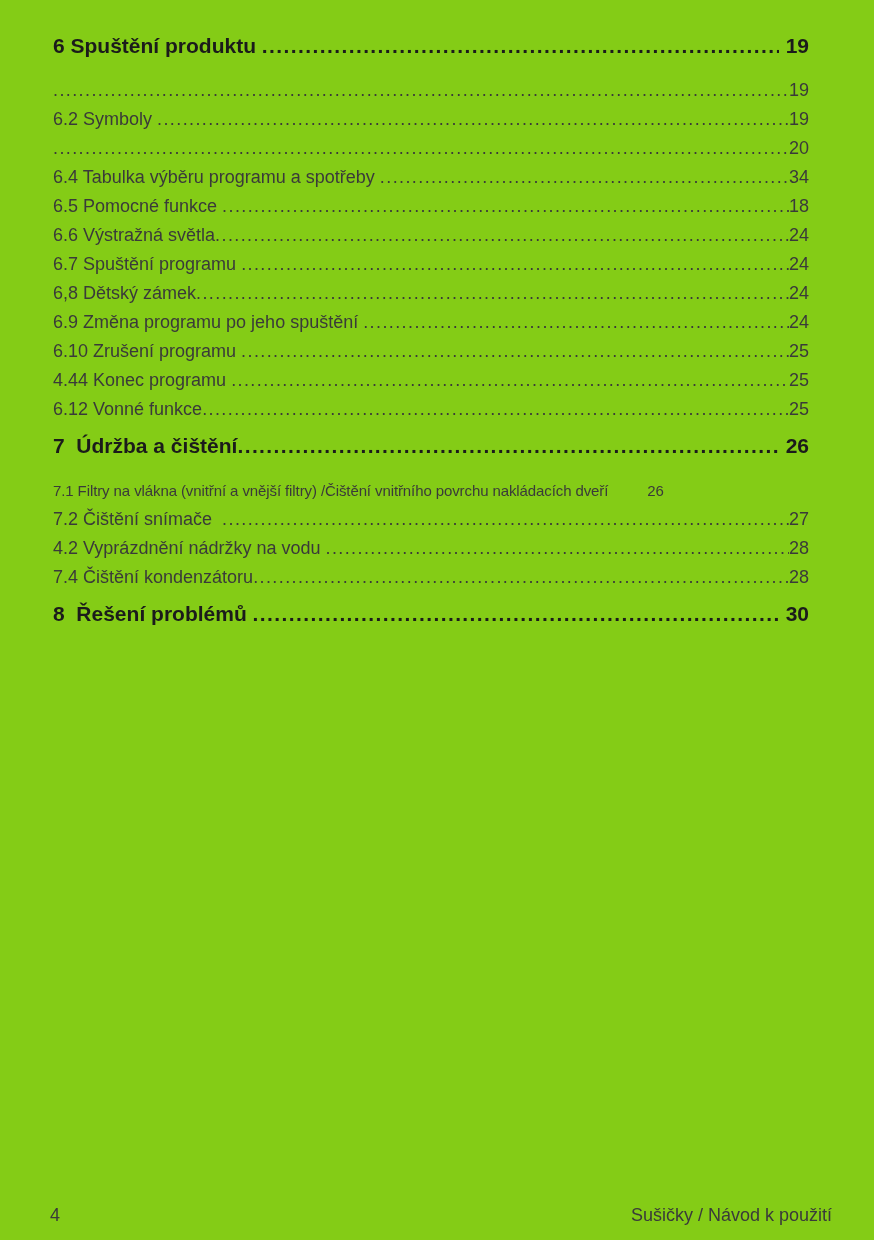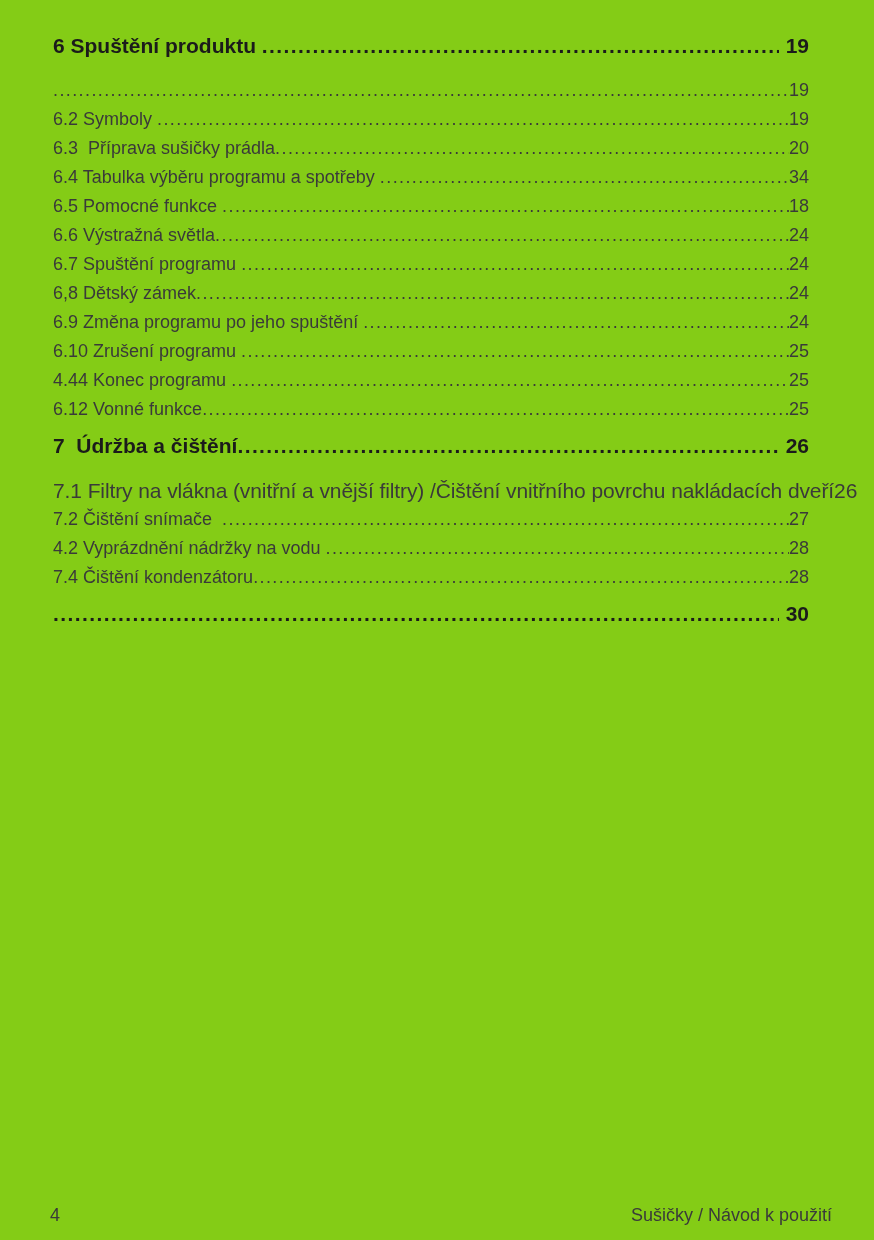--- a/index.html
+++ b/index.html
@@ -55,22 +55,23 @@
     margin-top: 7px;
     margin-bottom: 15px;
   }
   .toc-row.section:first-child {
     margin-top: 0;
   }
   .toc-row.section .toc-page {
     margin-left: 7px;
   }
   .toc-row.no-leader {
-    font-size: 21px;
+    font-size: 15px;
     letter-spacing: -0.1px;
+    gap: 39px;
   }
   .footer {
     position: absolute;
     left: 50px;
     right: 42px;
     bottom: 14px;
     display: flex;
     justify-content: space-between;
     align-items: baseline;
     color: #3a3a3a;
@@ -94,21 +95,20 @@
       <span class="toc-page">19</span>
     </div>
 
     <div class="toc-row entry">
       <span class="toc-label">6.2 Symboly </span>
       <span class="toc-leader"></span>
       <span class="toc-page">19</span>
     </div>
 
     <div class="toc-row entry">
-      <span class="toc-label">6.3  Příprava sušičky prádla</span>
       <span class="toc-leader"></span>
       <span class="toc-page">20</span>
     </div>
 
     <div class="toc-row entry">
       <span class="toc-label">6.4 Tabulka výběru programu a spotřeby </span>
       <span class="toc-leader"></span>
       <span class="toc-page">34</span>
     </div>
 
@@ -184,20 +184,21 @@
       <span class="toc-page">28</span>
     </div>
 
     <div class="toc-row entry">
       <span class="toc-label">7.4 Čištění kondenzátoru</span>
       <span class="toc-leader"></span>
       <span class="toc-page">28</span>
     </div>
 
     <div class="toc-row section">
+      <span class="toc-label">8  Řešení problémů </span>
       <span class="toc-leader"></span>
       <span class="toc-page">30</span>
     </div>
   </div>
 
   <div class="footer">
     <span>4</span>
     <span>Sušičky / Návod k použití</span>
   </div>
 

